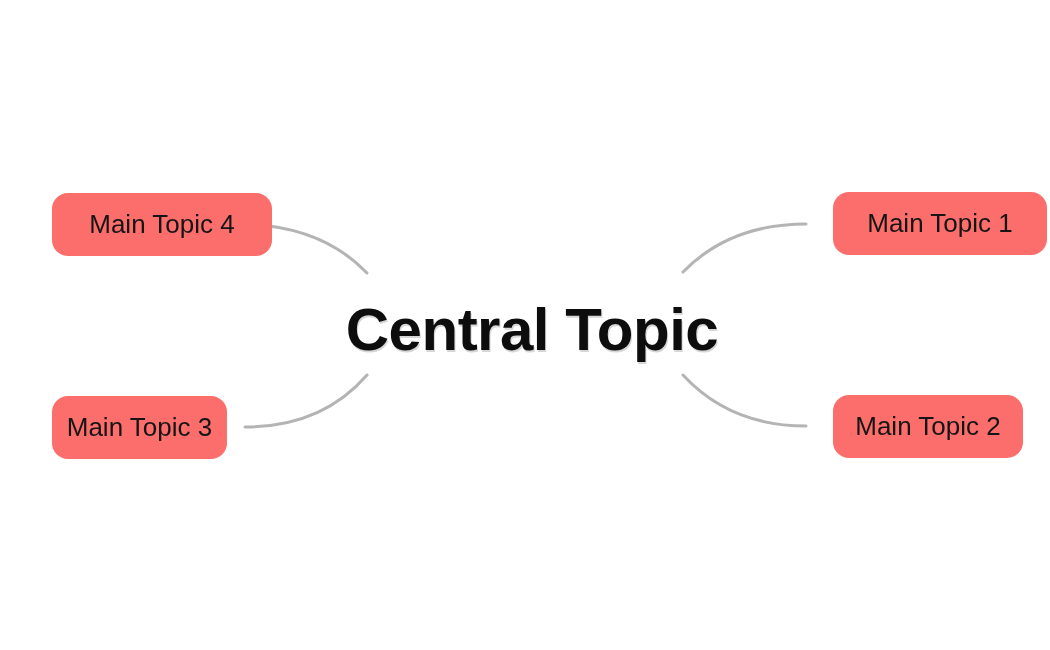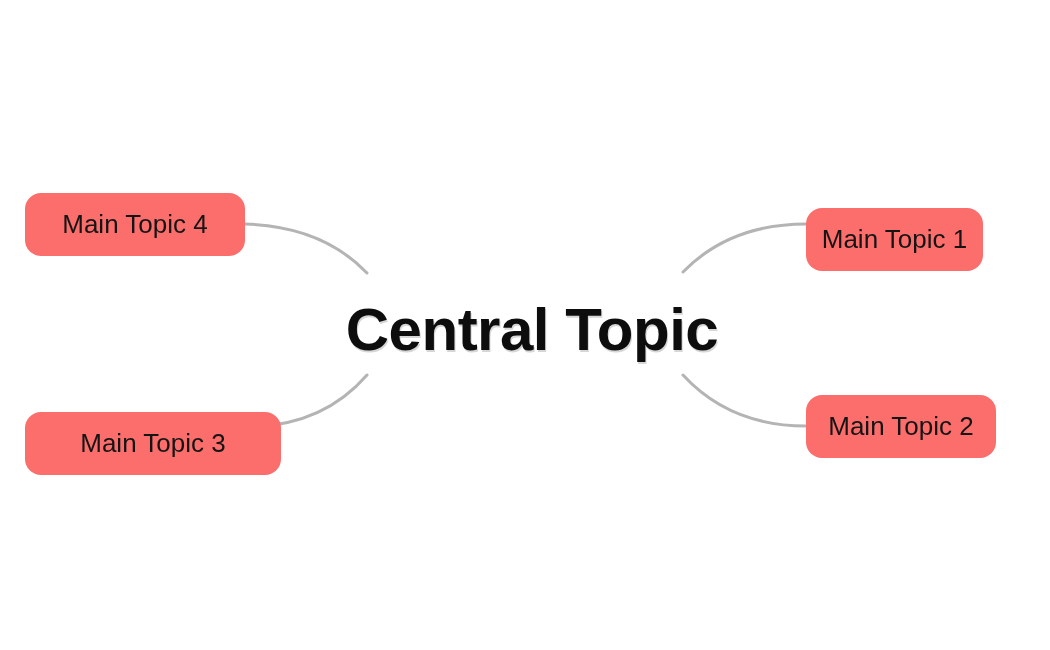--- a/index.html
+++ b/index.html
@@ -43,29 +43,30 @@
   }
   .node {
     position: absolute;
     display: flex;
     align-items: center;
     justify-content: center;
     height: 63px;
     border-radius: 16px;
     background: var(--node-fill, #fc6e6c);
     cursor: default;
+    margin-left: 27px;
   }
   .node span {
     font-size: 26px;
     color: var(--node-text, #151515);
     white-space: nowrap;
   }
-  .n-topic1 { left: 806px; top: 208px; width: 177px; text-align: center; }
+  .n-topic1 { left: 806px; top: 192px; width: 214px; text-align: center; }
   .n-topic2 { left: 806px; top: 395px; width: 190px; }
-  .n-topic3 { left: 25px;  top: 412px; width: 256px; align-items: center; }
+  .n-topic3 { left: 25px;  top: 396px; width: 175px; align-items: center; }
   .n-topic4 { left: 25px;  top: 193px; width: 220px; }
 </style>
 </head>
 <body>
 
 <div class="stage">
 
   <svg class="links" viewBox="0 0 1050 650" xmlns="http://www.w3.org/2000/svg">
     <path d="M 806 224 Q 730 224 683 272"></path>
     <path d="M 806 426 Q 730 426 683 375"></path>

